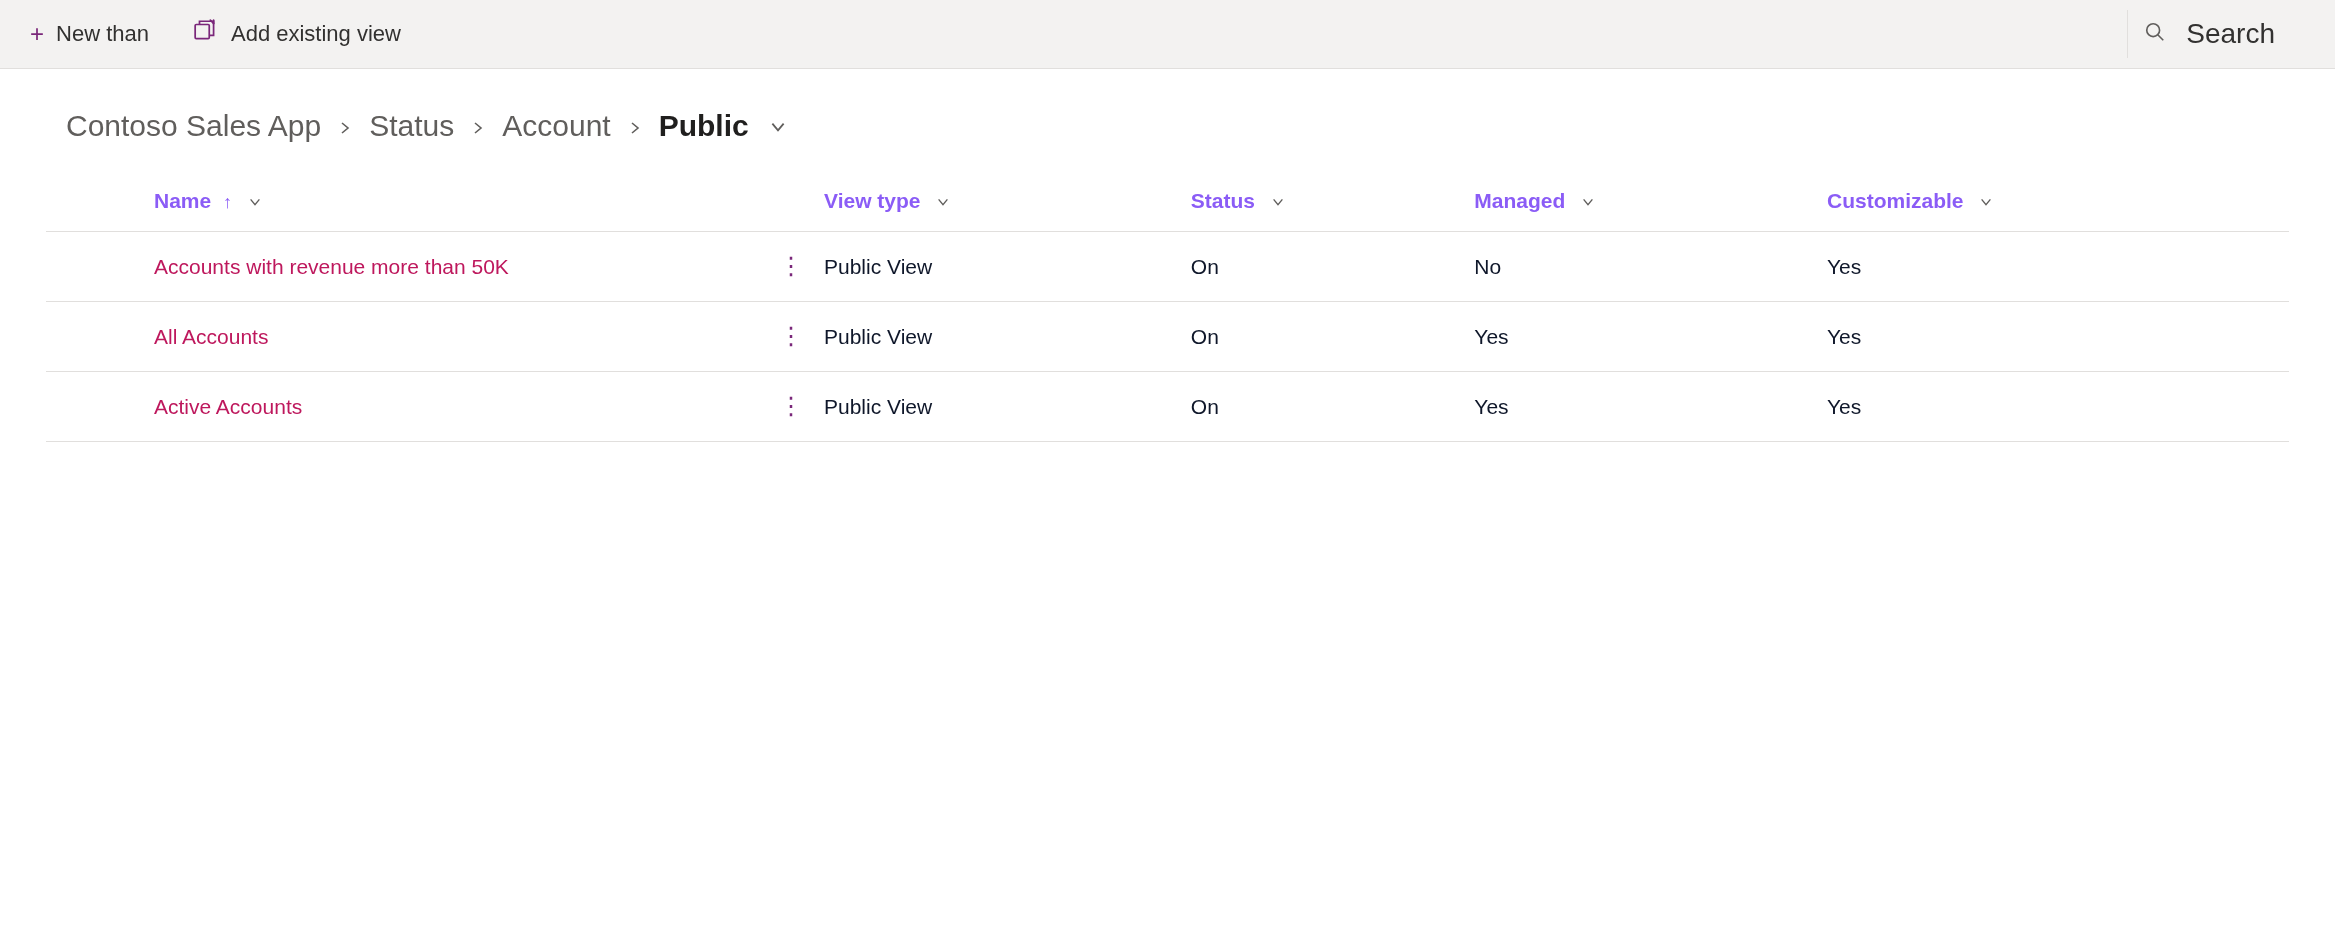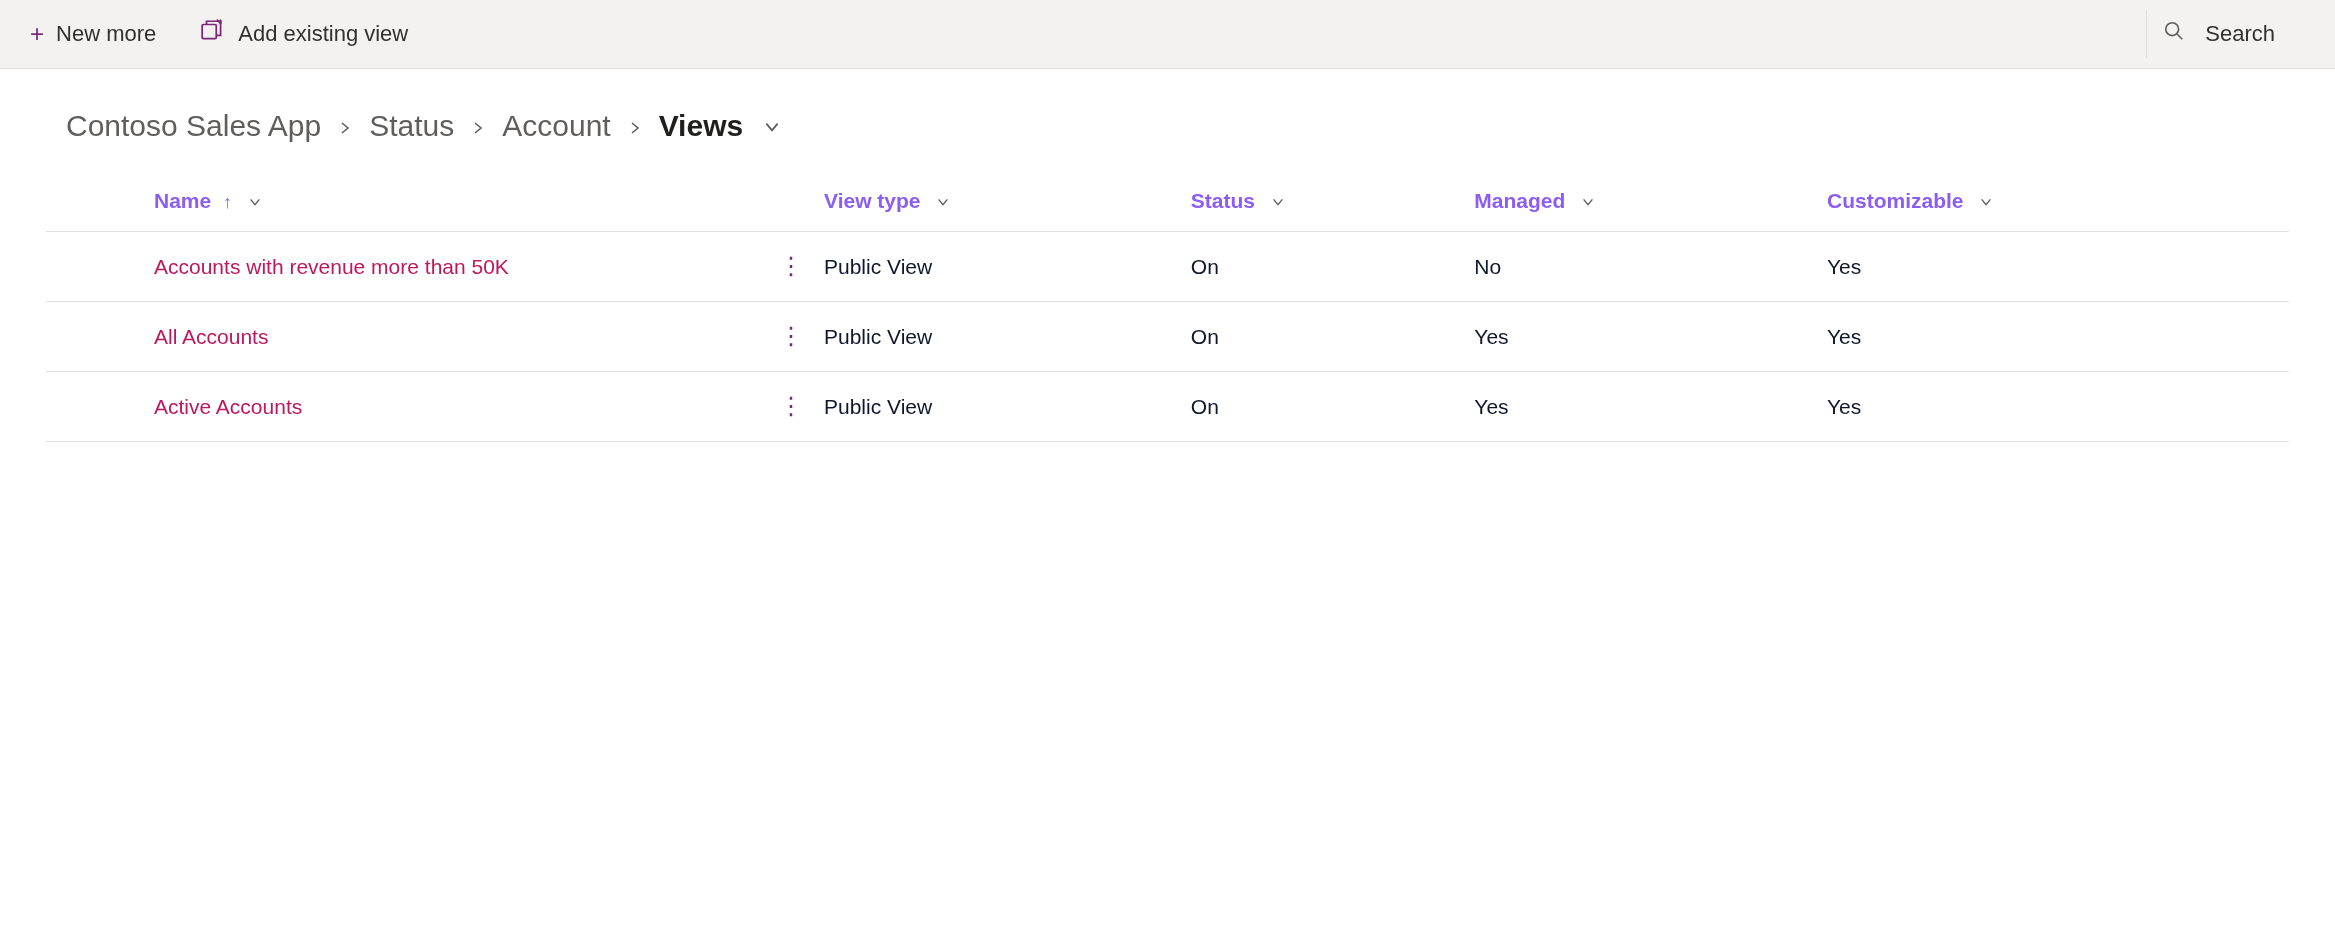--- a/index.html
+++ b/index.html
@@ -43,21 +43,21 @@
     .toolbar-divider {
       width: 1px;
       height: 48px;
       background: #e1dfdd;
       margin: 0 16px;
     }
     .search-area {
       display: flex;
       align-items: center;
       gap: 20px;
-      font-size: 22px;
+      font-size: 28px;
       color: #323130;
       cursor: pointer;
       padding-right: 40px;
     }
     .icon-search svg { width: 22px; height: 22px; }
 
     .breadcrumb {
       display: flex;
       align-items: center;
       gap: 16px;
@@ -121,21 +121,21 @@
     }
     .more-dots::before { content: "⋮"; }
   </style>
 </head>
 <body>
 
 <div class="toolbar">
   <div class="toolbar-left">
     <button class="toolbar-button">
       <span class="icon-plus">+</span>
-      <span>New more</span>
+      <span>New than</span>
     </button>
     <button class="toolbar-button">
       <span class="icon-add-existing">
         <svg viewBox="0 0 24 24" fill="none" stroke="#7a277a" stroke-width="1.6">
           <rect x="2" y="6" width="13" height="13" rx="1"></rect>
           <path d="M6 6 V3 H19 V16 H15"></path>
           <path d="M16 2 L19 5" stroke-linecap="round"></path>
           <path d="M19 2 L19 5" stroke-linecap="round"></path>
         </svg>
       </span>
@@ -167,21 +167,21 @@
     <svg viewBox="0 0 16 16" fill="none" stroke="#605e5c" stroke-width="1.6">
         <polyline points="5,3 11,8 5,13"></polyline>
       </svg>
   </span>
   <span class="breadcrumb-item">Account</span>
   <span class="breadcrumb-chevron">
     <svg viewBox="0 0 16 16" fill="none" stroke="#605e5c" stroke-width="1.6">
         <polyline points="5,3 11,8 5,13"></polyline>
       </svg>
   </span>
-  <span class="breadcrumb-item current">Views</span>
+  <span class="breadcrumb-item current">Public</span>
   <span class="breadcrumb-dropdown">
     <svg viewBox="0 0 16 16" fill="none" stroke="#605e5c" stroke-width="1.6">
         <polyline points="3,5 8,11 13,5"></polyline>
       </svg>
   </span>
 </div>
 
 <div class="table-wrapper">
   <table>
     <thead>

